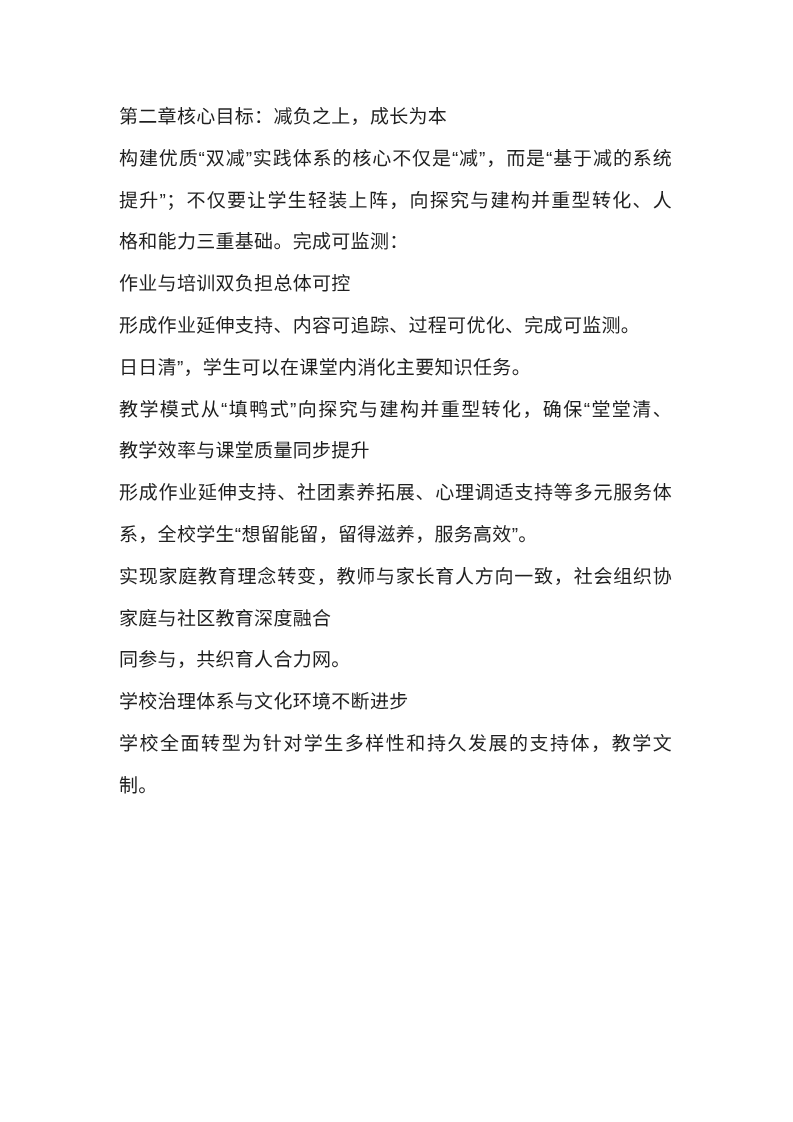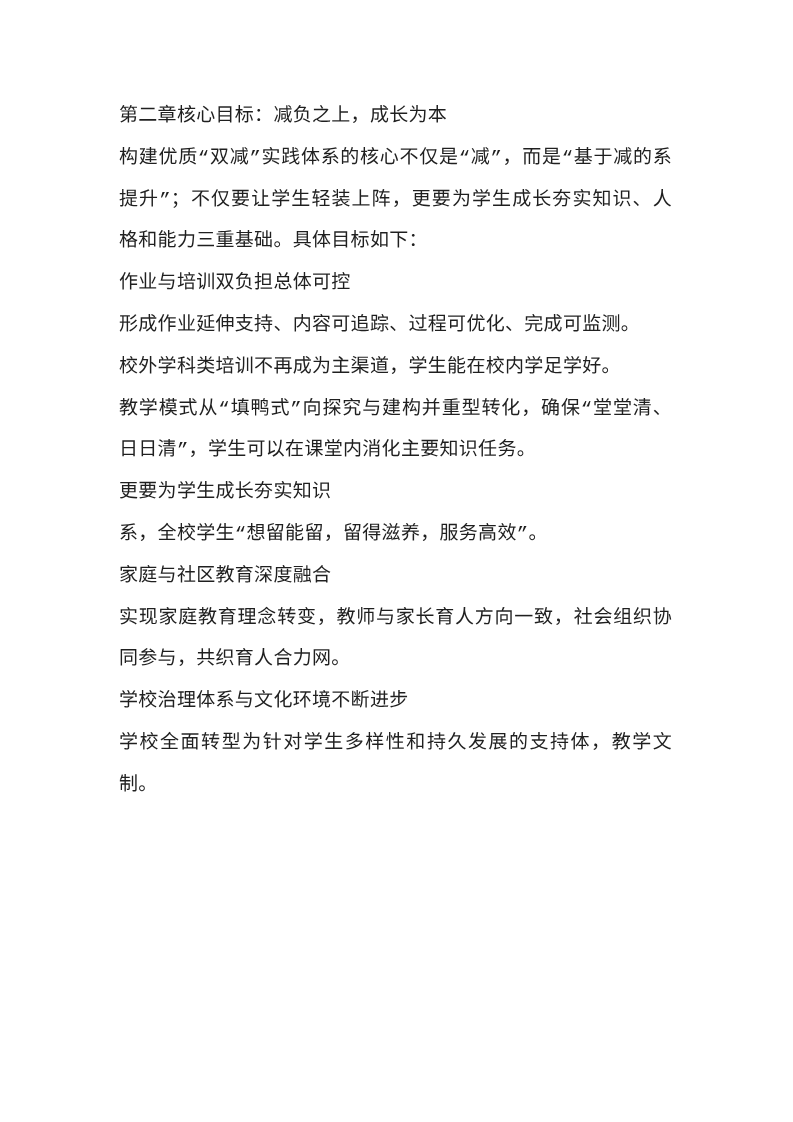--- a/index.html
+++ b/index.html
@@ -23,49 +23,49 @@
     padding: 96px 121px 0 119px;  
     width: 793px;
   }
   p.line {
     margin: 0;
     padding: 0;
     height: 41.8px;
     line-height: 41.8px;
     font-size: 19px;
     letter-spacing: 0.3px;
-    font-family: Liberation Mono, monospace;
+    font-family: Liberation Sans, sans-serif;
     color: #1f1f1f;
     white-space: normal;
     overflow: hidden;
   }
   
   p.line.fill {
     text-align: justify;
     text-align-last: justify;
     text-justify: inter-character;
   }
 </style>
 </head>
 <body>
 
 <main class="doc-page">
   <section class="text-block">
 
   <p class="line">第二章核心目标：减负之上，成长为本</p>
       <p class="line fill">构建优质“双减”实践体系的核心不仅是“减”，而是“基于减的系统</p>
-      <p class="line fill">提升”；不仅要让学生轻装上阵，更要为学生成长夯实知识、人</p>
-      <p class="line">格和能力三重基础。具体目标如下：</p>
+      <p class="line fill">提升”；不仅要让学生轻装上阵，向探究与建构并重型转化、人</p>
+      <p class="line">格和能力三重基础。完成可监测：</p>
       <p class="line">作业与培训双负担总体可控</p>
       <p class="line">形成作业延伸支持、内容可追踪、过程可优化、完成可监测。</p>
-      <p class="line">校外学科类培训不再成为主渠道，学生能在校内学足学好。</p>
+      <p class="line">日日清”，学生可以在课堂内消化主要知识任务。</p>
       <p class="line fill">教学模式从“填鸭式”向探究与建构并重型转化，确保“堂堂清、</p>
-      <p class="line">日日清”，学生可以在课堂内消化主要知识任务。</p>
-      <p class="line">更要为学生成长夯实知识</p>
+      <p class="line">教学效率与课堂质量同步提升</p>
+      <p class="line fill">形成作业延伸支持、社团素养拓展、心理调适支持等多元服务体</p>
       <p class="line">系，全校学生“想留能留，留得滋养，服务高效”。</p>
+      <p class="line fill">实现家庭教育理念转变，教师与家长育人方向一致，社会组织协</p>
       <p class="line">家庭与社区教育深度融合</p>
-      <p class="line fill">实现家庭教育理念转变，教师与家长育人方向一致，社会组织协</p>
       <p class="line">同参与，共织育人合力网。</p>
       <p class="line">学校治理体系与文化环境不断进步</p>
       <p class="line fill">学校全面转型为针对学生多样性和持久发展的支持体，教学文化、</p>
       <p class="line">制。</p>
     </section>
 </main>
 
 </body></html>

